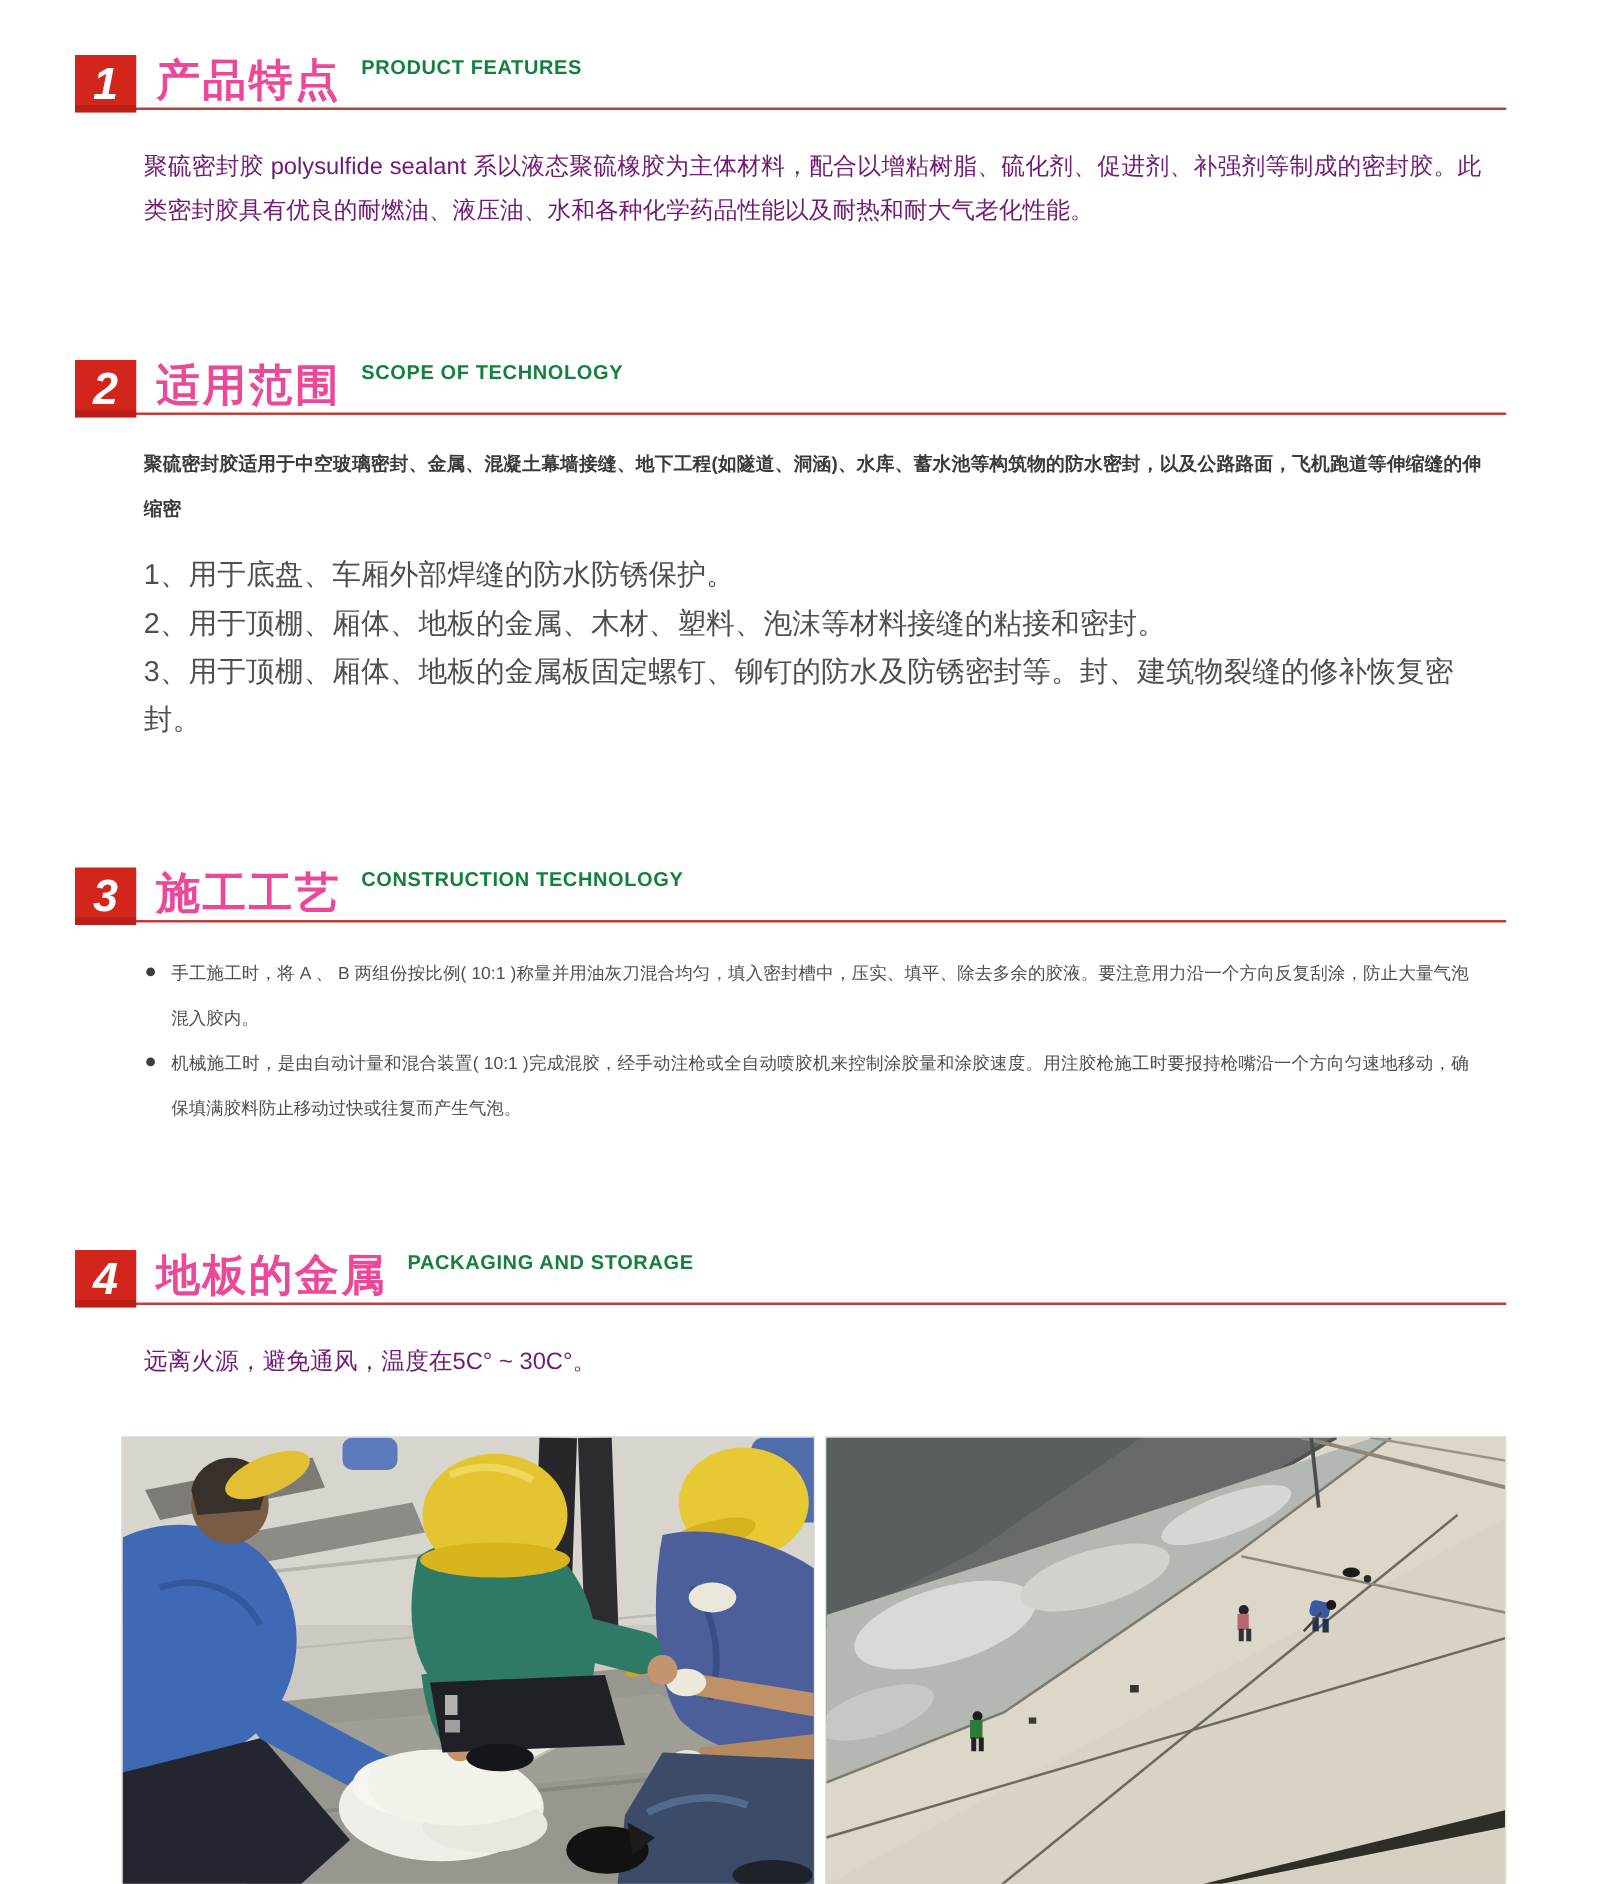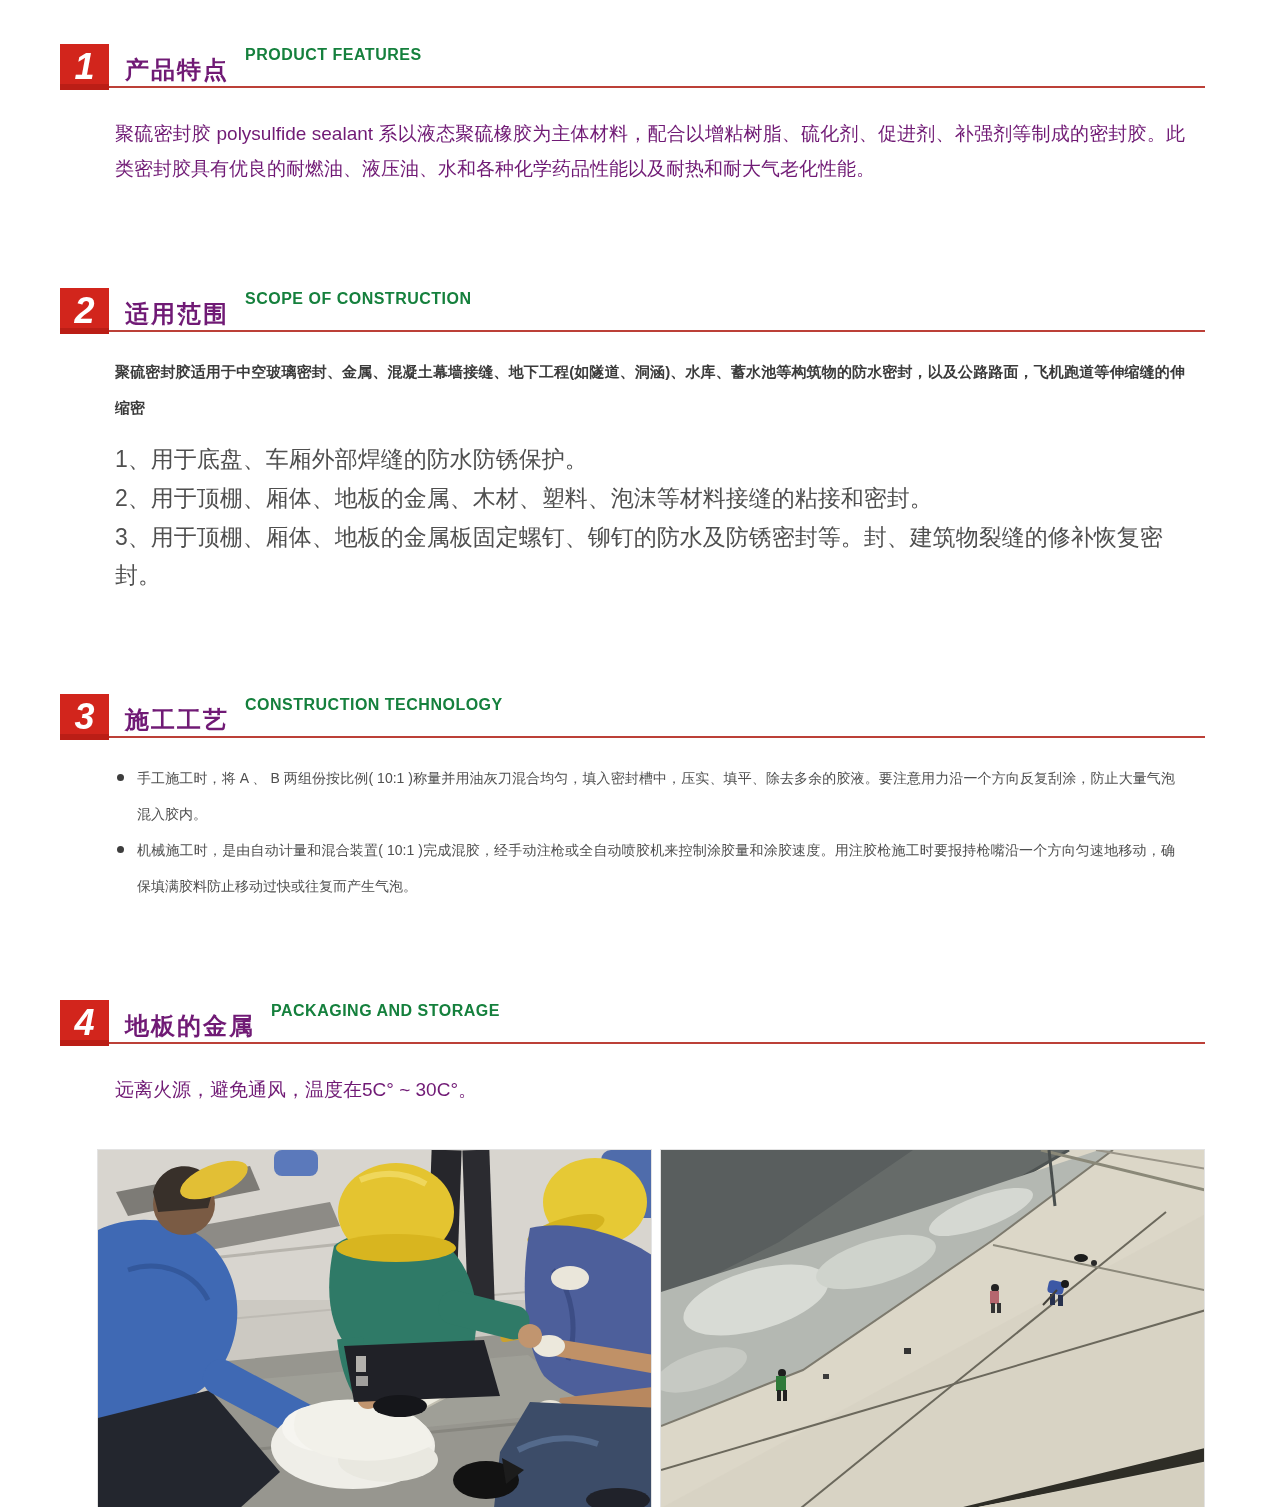--- a/index.html
+++ b/index.html
@@ -20,21 +20,21 @@
   .badge{
     width:49px;height:46px;flex:0 0 49px;
     background:#d2251c;color:#ffffff;
     font-size:36px;font-weight:bold;font-style:italic;
     display:flex;align-items:center;justify-content:center;
     transform:translateY(4px);
     box-shadow:inset 0 -6px 0 rgba(120,10,5,.25);
     line-height:1;
   }
   .title-cn{
-    color:#701a75;font-size:24px;font-weight:bold;
+    color:#ec4899;font-size:35px;font-weight:bold;
     letter-spacing:2px;line-height:1;padding-bottom:4px;
   }
   .title-en{
     color:#15803d;font-size:16px;font-weight:bold;
     letter-spacing:.5px;padding-bottom:22px;
   }
 
   
   .body-text{
     margin:28px 0 0 55px;width:1070px;
@@ -82,21 +82,21 @@
       <span class="title-cn">产品特点</span>
       <span class="title-en">PRODUCT FEATURES</span>
     </div>
     <p class="body-text">聚硫密封胶 polysulfide sealant 系以液态聚硫橡胶为主体材料，配合以增粘树脂、硫化剂、促进剂、补强剂等制成的密封胶。此类密封胶具有优良的耐燃油、液压油、水和各种化学药品性能以及耐热和耐大气老化性能。</p>
   </section>
 
   <section class="sec sec-2">
     <div class="sec-header">
       <div class="badge">2</div>
       <span class="title-cn">适用范围</span>
-      <span class="title-en">SCOPE OF CONSTRUCTION</span>
+      <span class="title-en">SCOPE OF TECHNOLOGY</span>
     </div>
     <p class="lead-text">聚硫密封胶适用于中空玻璃密封、金属、混凝土幕墙接缝、地下工程(如隧道、洞涵)、水库、蓄水池等构筑物的防水密封，以及公路路面，飞机跑道等伸缩缝的伸缩密</p>
     <div class="num-list">
       <div class="num-item">1、用于底盘、车厢外部焊缝的防水防锈保护。</div>
       <div class="num-item">2、用于顶棚、厢体、地板的金属、木材、塑料、泡沫等材料接缝的粘接和密封。</div>
       <div class="num-item">3、用于顶棚、厢体、地板的金属板固定螺钉、铆钉的防水及防锈密封等。封、建筑物裂缝的修补恢复密封。</div>
     </div>
   </section>
 
   <section class="sec sec-3">

